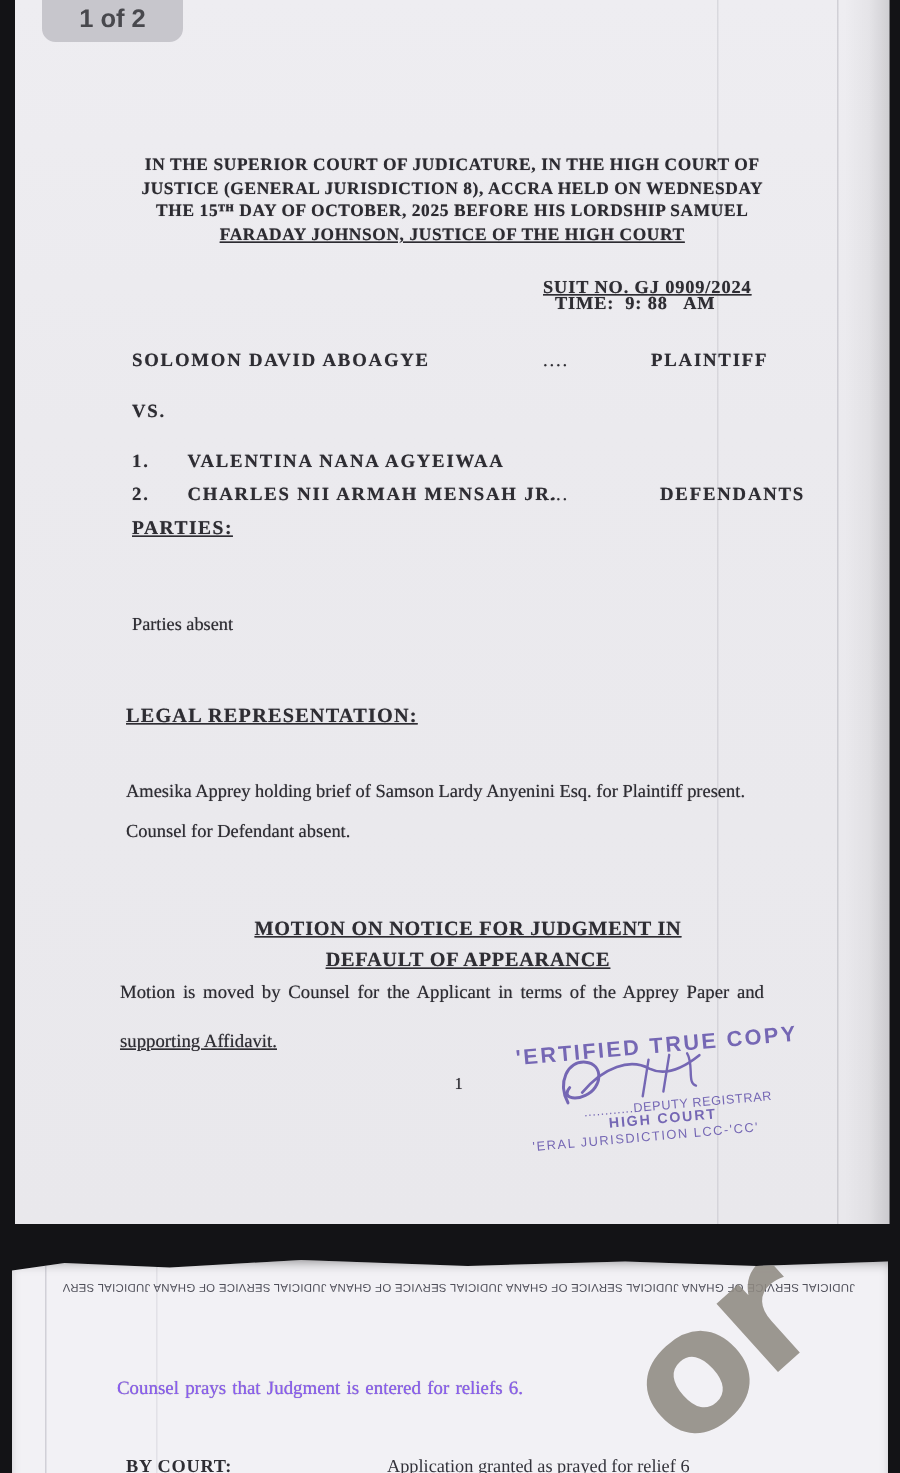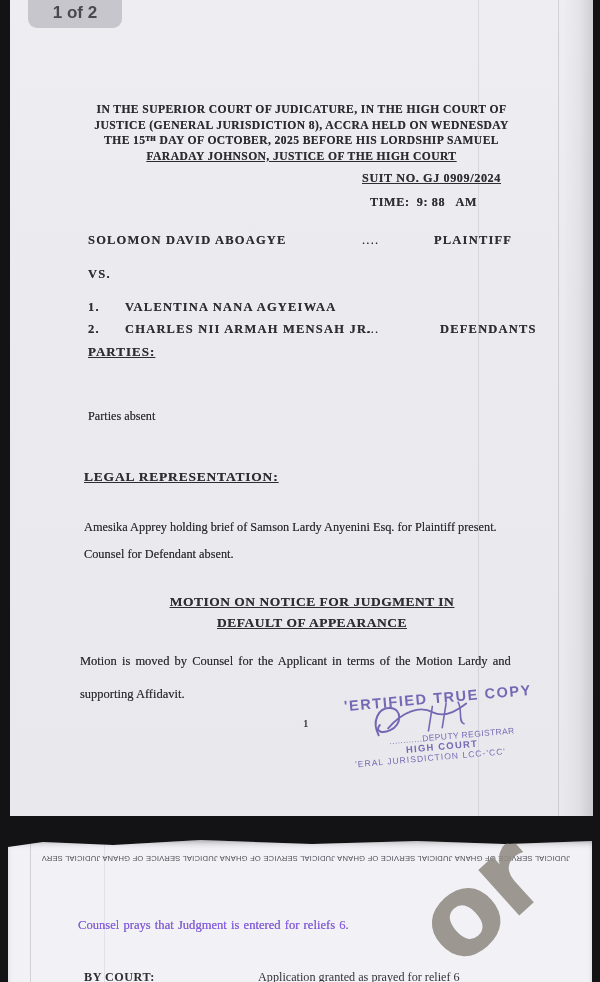--- a/index.html
+++ b/index.html
@@ -33,41 +33,41 @@
   .doc{position:absolute;color:#2e2d33;text-shadow:0 0 0.5px rgba(46,45,51,0.65);}
   .b{font-weight:bold;}
   .u{text-decoration:underline;}
   .nw{white-space:nowrap;}
   .header-block{
     left:60px;top:102px;width:463px;text-align:center;
     font-weight:bold;font-size:11.6px;line-height:15.6px;letter-spacing:0.4px;
     color:#2c2b31;
     font-family:Liberation Serif, serif;
   }
-  .suit{left:352px;top:171px;font-size:12.2px;letter-spacing:0.6px;}
+  .suit{left:352px;top:184px;font-size:12.2px;letter-spacing:0.6px;}
   .time{left:360px;top:195px;font-size:12.2px;letter-spacing:0.6px;white-space:pre;}
   .caps{font-size:12.5px;letter-spacing:1.2px;margin-top:20px;}
   .row-y-plaintiff{top:213px;}
   .row-y-vs{top:247px;text-align:right;}
   .row-y-def1{top:280px;}
   .row-y-def2{top:302px;}
   .x-name{left:78px;}
   .x-num{left:78px;}
   .x-name2{left:115px;}
   .x-dots{left:352px;}
   .x-plab{left:424px;}
   .x-dlab{left:430px;}
   .parties-h{left:78px;top:344px;font-size:13px;letter-spacing:1px;}
   .parties-t{left:78px;top:409px;font-size:12.2px;}
   .legal-h{left:74px;top:469px;font-size:13.5px;letter-spacing:0.8px;}
   .legal-1{left:74px;top:520px;font-size:12.3px;text-align:right;}
   .legal-2{left:74px;top:547px;font-size:12.3px;}
-  .motion-h{left:92px;top:591px;width:420px;text-align:center;font-size:13.5px;line-height:21px;letter-spacing:0.5px;}
+  .motion-h{left:92px;top:608px;width:420px;text-align:center;font-size:13.5px;line-height:21px;letter-spacing:0.5px;}
   .motion-1{left:70px;top:654px;font-size:12.5px;word-spacing:2px;}
-  .motion-2{left:70px;top:687px;font-size:12.5px;}
+  .motion-2{left:70px;top:687px;font-size:12.5px;text-decoration:underline;}
   .pagenum{left:293px;top:717px;font-size:11px;}
   
   .stamp{
     position:absolute;left:336px;top:688px;width:230px;
     transform:rotate(-5deg);
     color:#6c5db0;font-family:"Liberation Sans",sans-serif;
     opacity:0.92;
   }
   .stamp-title{font-size:14.5px;font-weight:bold;letter-spacing:1.6px;white-space:nowrap;}
   .stamp-reg{margin-top:26px;margin-left:42px;font-size:8.5px;letter-spacing:0.4px;white-space:nowrap;}
@@ -137,21 +137,21 @@
   <div class="doc parties-t">Parties absent</div>
 
   <div class="doc legal-h b u">LEGAL REPRESENTATION:</div>
   <div class="doc legal-1">Amesika Apprey  holding brief of Samson Lardy Anyenini Esq. for Plaintiff present.</div>
   <div class="doc legal-2">Counsel for Defendant absent.</div>
 
   <div class="doc motion-h b">
     <div class="u">MOTION ON NOTICE FOR JUDGMENT IN</div>
     <div class="u">DEFAULT OF APPEARANCE</div>
   </div>
-  <div class="doc motion-1">Motion is moved by Counsel for the Applicant in terms of the Motion Lardy and</div>
+  <div class="doc motion-1">Motion is moved by Counsel for the Applicant in terms of the Apprey Paper and</div>
   <div class="doc motion-2">supporting Affidavit.</div>
 
   <div class="doc pagenum">1</div>
 
   <div class="stamp">
     <div class="stamp-title">'ERTIFIED TRUE COPY</div>
     <svg class="stamp-sig" width="130" height="50" viewBox="0 0 130 50">
       <path d="M14 34 C8 20, 16 6, 28 8 C40 10, 38 26, 26 30 C18 33, 10 30, 16 24" fill="none" stroke="#6c5db0" stroke-width="2" stroke-linecap="round"></path>
       <path d="M24 28 C40 12, 58 8, 70 16 C80 22, 92 18, 104 10" fill="none" stroke="#6c5db0" stroke-width="1.8" stroke-linecap="round"></path>
       <path d="M70 10 L64 34 M84 8 L78 32 M96 8 C100 16, 94 28, 100 30" fill="none" stroke="#6c5db0" stroke-width="1.6" stroke-linecap="round"></path>

